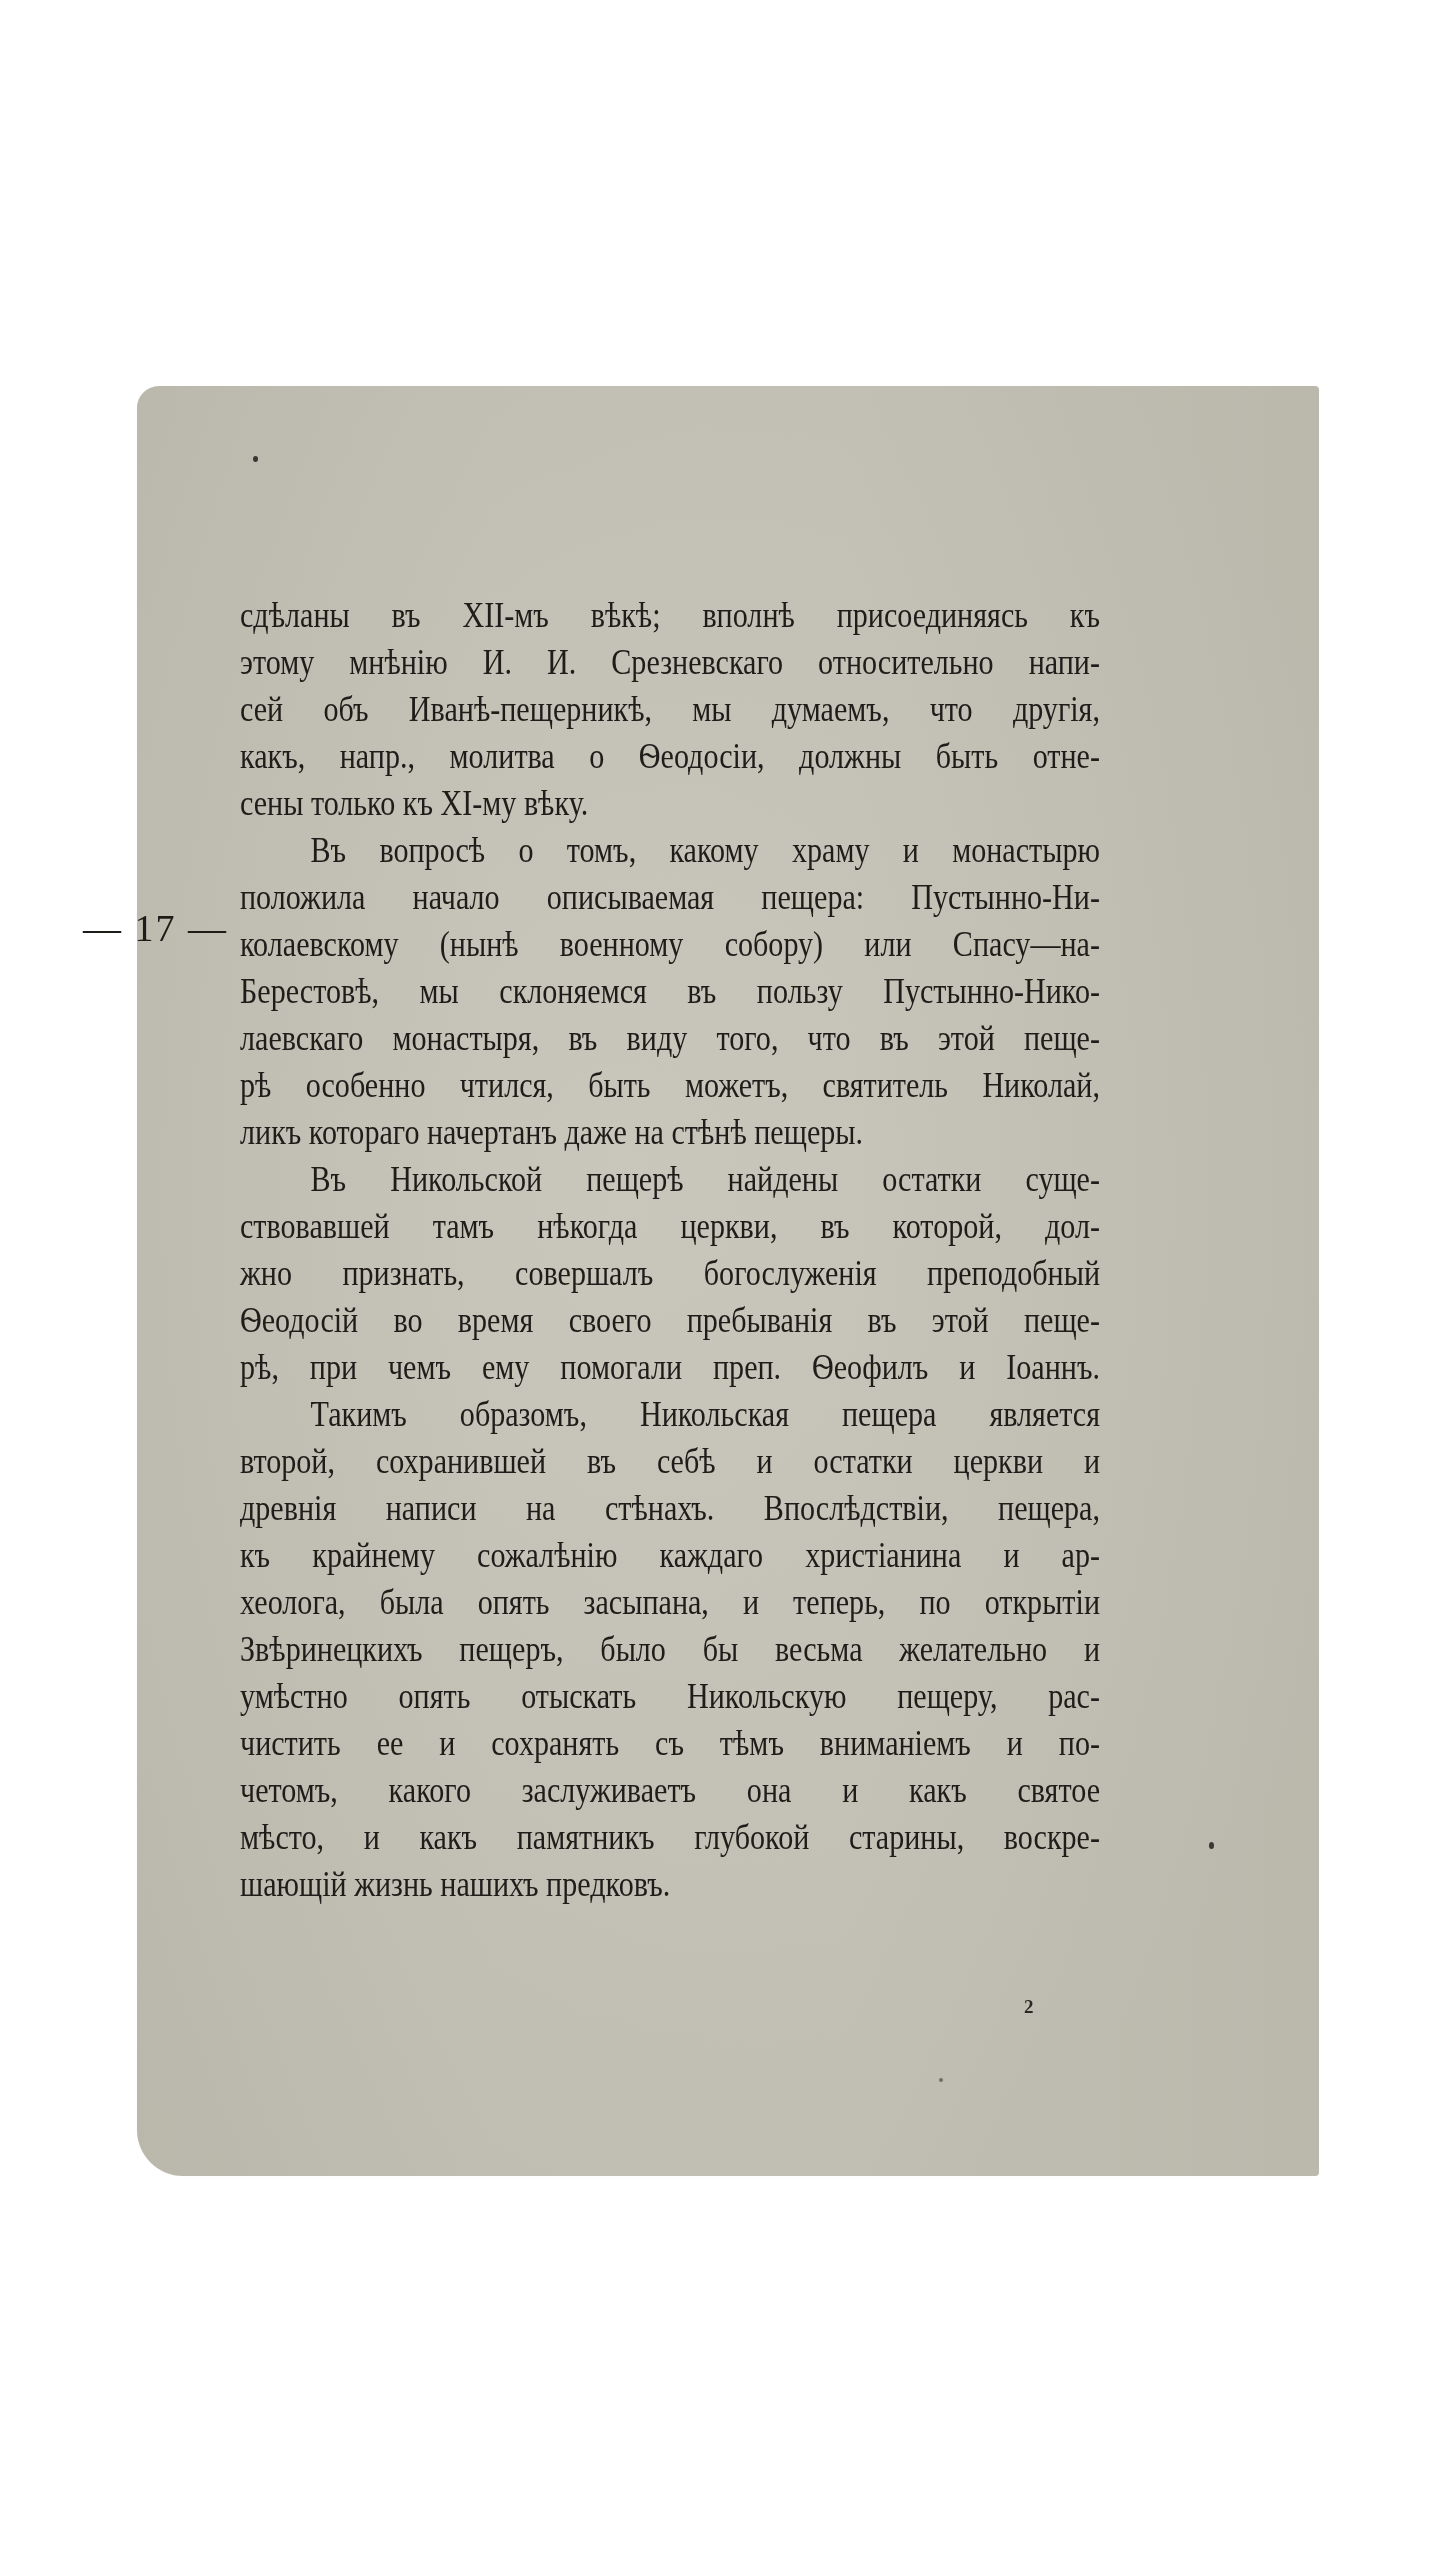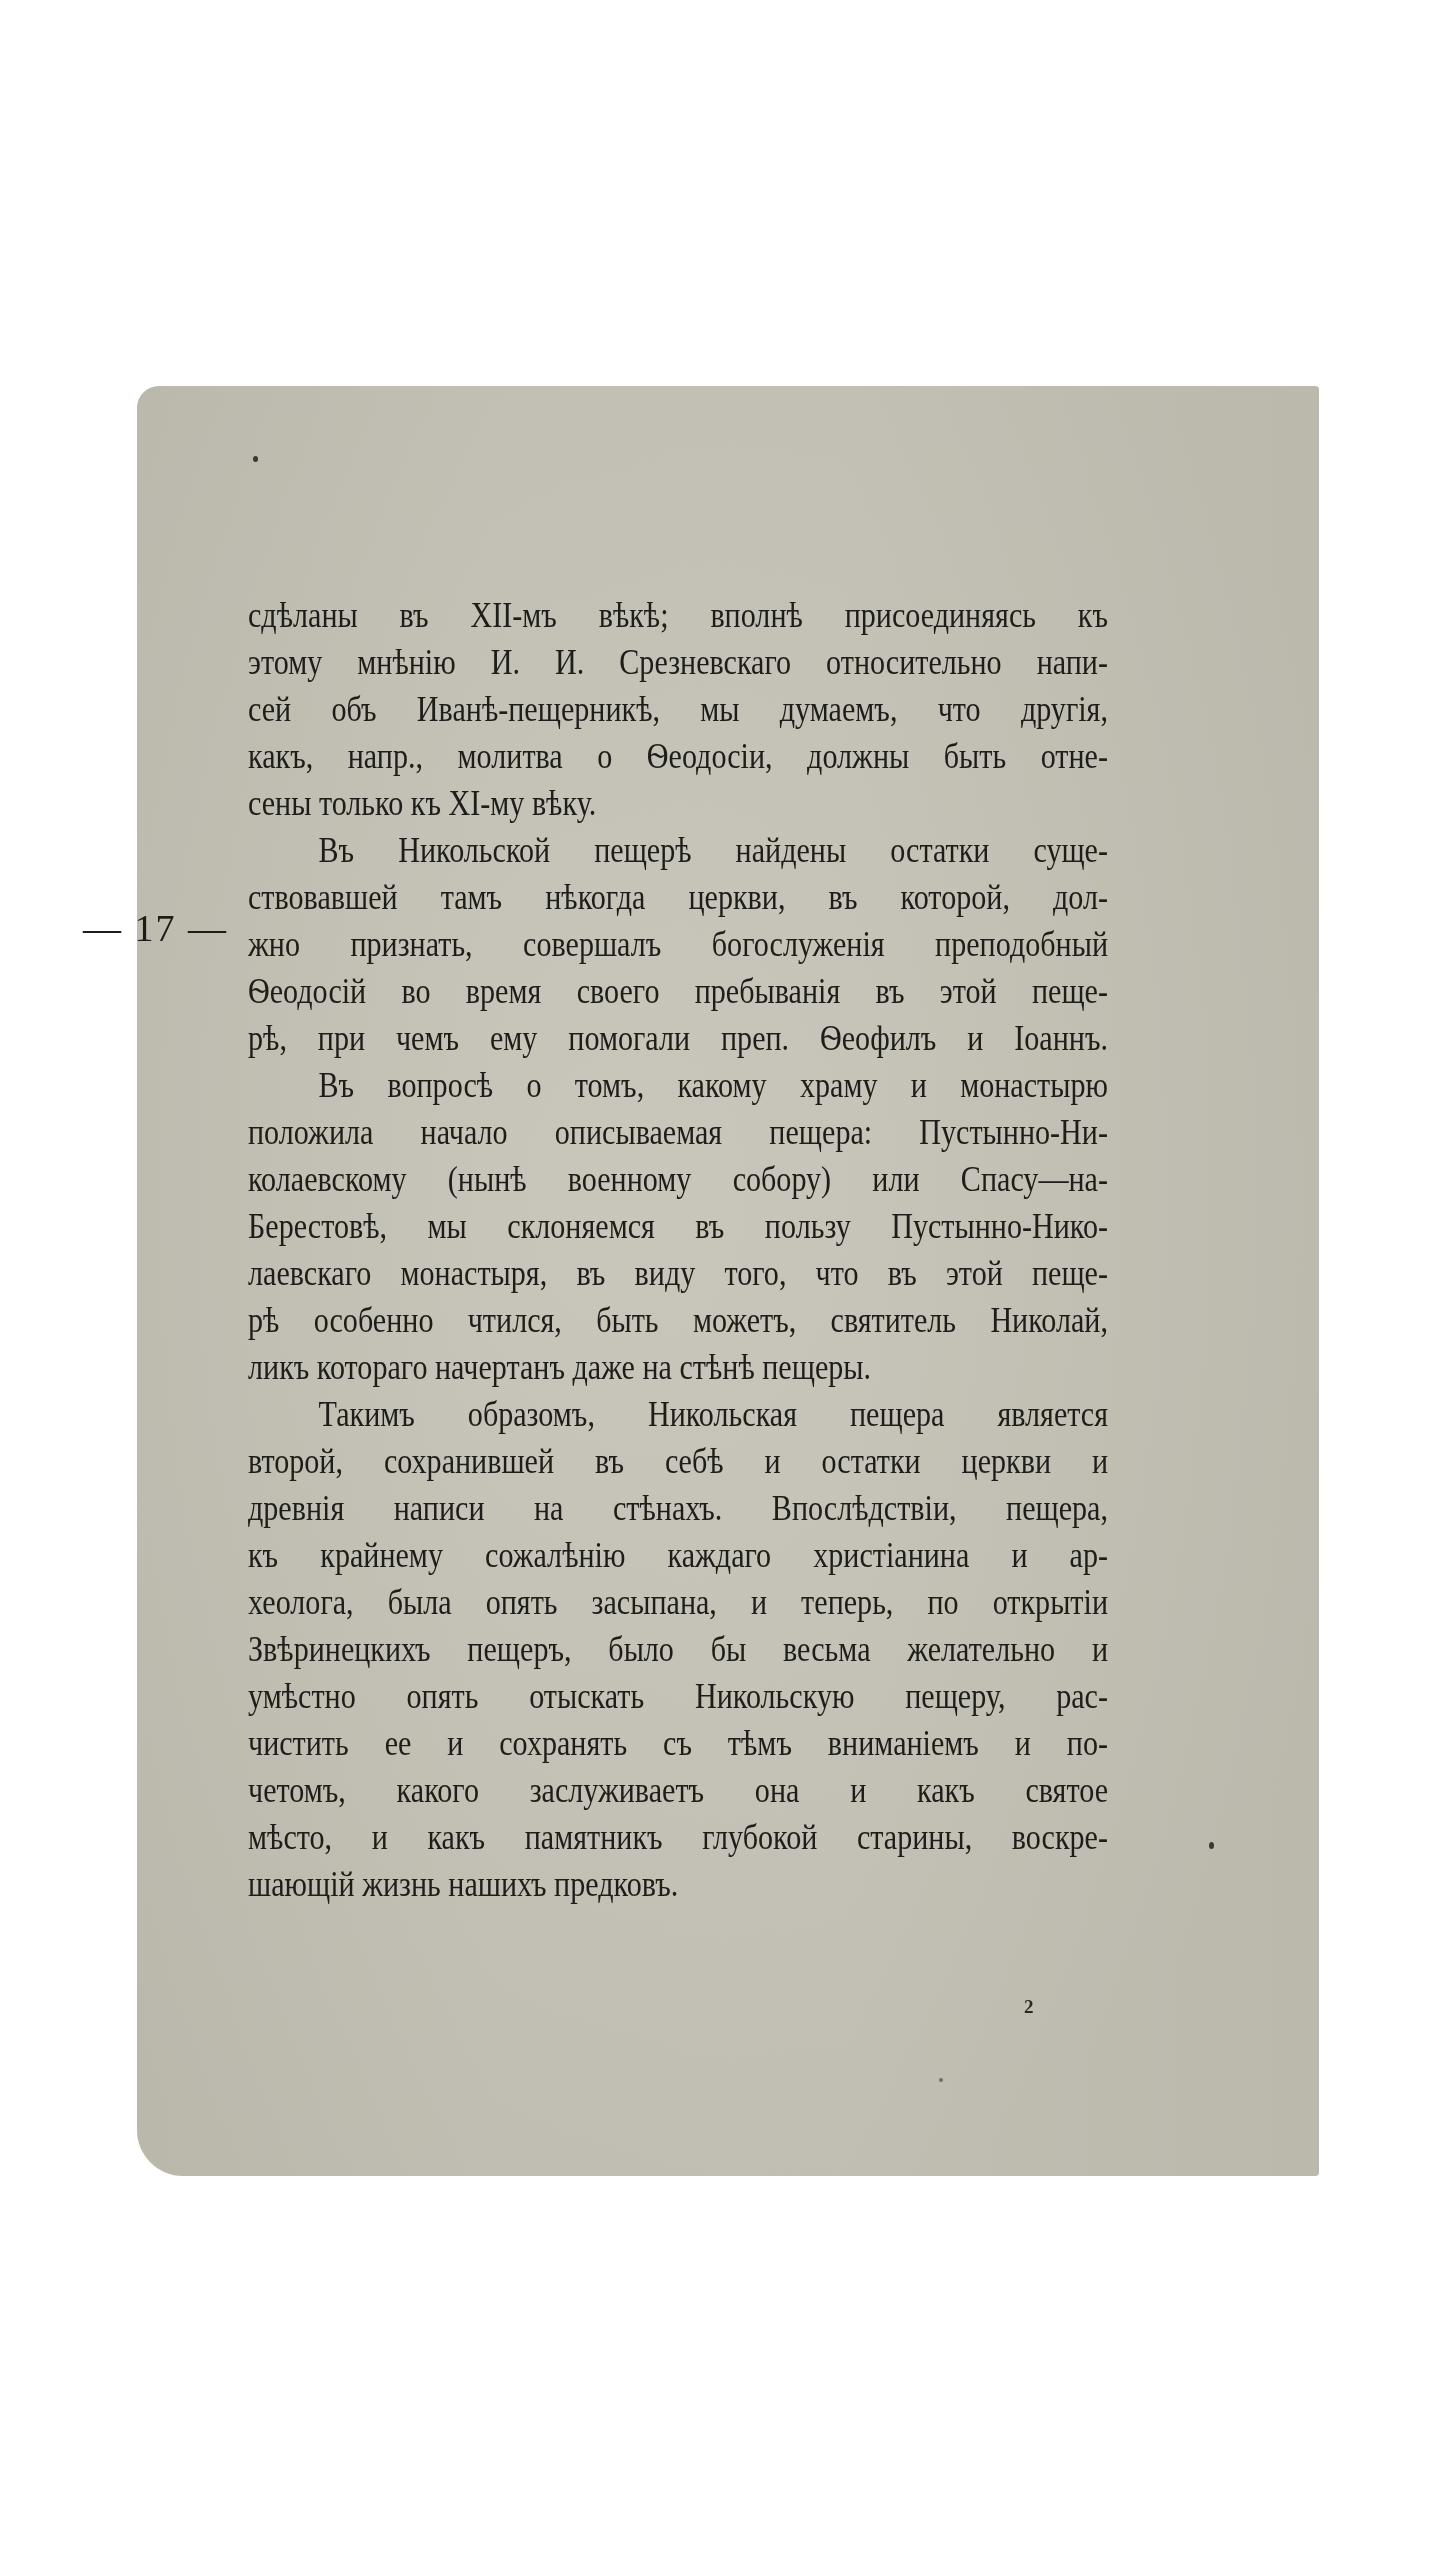--- a/index.html
+++ b/index.html
@@ -44,21 +44,21 @@
   .page-number span {
     display: inline-block;
     margin-left: 0;
     font-family: "Liberation Serif", "DejaVu Serif", serif;
     font-size: 38px;
     letter-spacing: 2px;
     transform: translateX(-54px);
   }
   .text-block {
     position: absolute;
-    left: 248px;
+    left: 240px;
     top: 592px;
     width: 860px;
     color: #1f1d1a;
   }
   .line {
     display: block;
     height: 47px;
     line-height: 47px;
     font-family: "Liberation Serif", "DejaVu Serif", serif;
     font-size: 35px;
@@ -109,35 +109,35 @@
 
   <div class="paragraph">
     <span class="line">сдѣланы въ XII-мъ вѣкѣ; вполнѣ присоединяясь къ</span>
     <span class="line">этому мнѣнію И. И. Срезневскаго относительно напи-</span>
     <span class="line">сей объ Иванѣ-пещерникѣ, мы думаемъ, что другія,</span>
     <span class="line">какъ, напр., молитва о Ѳеодосіи, должны быть отне-</span>
     <span class="line last">сены только къ XI-му вѣку.</span>
   </div>
 
   <div class="paragraph">
-    <span class="line indent">Въ Никольской пещерѣ найдены остатки суще-</span>
-    <span class="line">ствовавшей тамъ нѣкогда церкви, въ которой, дол-</span>
-    <span class="line">жно признать, совершалъ богослуженія преподобный</span>
-    <span class="line">Ѳеодосій во время своего пребыванія въ этой пеще-</span>
-    <span class="line">рѣ, при чемъ ему помогали преп. Ѳеофилъ и Іоаннъ.</span>
-  </div>
-
-  <div class="paragraph">
     <span class="line indent">Въ вопросѣ о томъ, какому храму и монастырю</span>
     <span class="line">положила начало описываемая пещера: Пустынно-Ни-</span>
     <span class="line">колаевскому (нынѣ военному собору) или Спасу—на-</span>
     <span class="line">Берестовѣ, мы склоняемся въ пользу Пустынно-Нико-</span>
     <span class="line">лаевскаго монастыря, въ виду того, что въ этой пеще-</span>
     <span class="line">рѣ особенно чтился, быть можетъ, святитель Николай,</span>
     <span class="line last">ликъ котораго начертанъ даже на стѣнѣ пещеры.</span>
+  </div>
+
+  <div class="paragraph">
+    <span class="line indent">Въ Никольской пещерѣ найдены остатки суще-</span>
+    <span class="line">ствовавшей тамъ нѣкогда церкви, въ которой, дол-</span>
+    <span class="line">жно признать, совершалъ богослуженія преподобный</span>
+    <span class="line">Ѳеодосій во время своего пребыванія въ этой пеще-</span>
+    <span class="line">рѣ, при чемъ ему помогали преп. Ѳеофилъ и Іоаннъ.</span>
   </div>
 
 
   <div class="paragraph">
     <span class="line indent">Такимъ образомъ, Никольская пещера является</span>
     <span class="line">второй, сохранившей въ себѣ и остатки церкви и</span>
     <span class="line">древнія написи на стѣнахъ. Впослѣдствіи, пещера,</span>
     <span class="line">къ крайнему сожалѣнію каждаго христіанина и ар-</span>
     <span class="line">хеолога, была опять засыпана, и теперь, по открытіи</span>
     <span class="line">Звѣринецкихъ пещеръ, было бы весьма желательно и</span>

